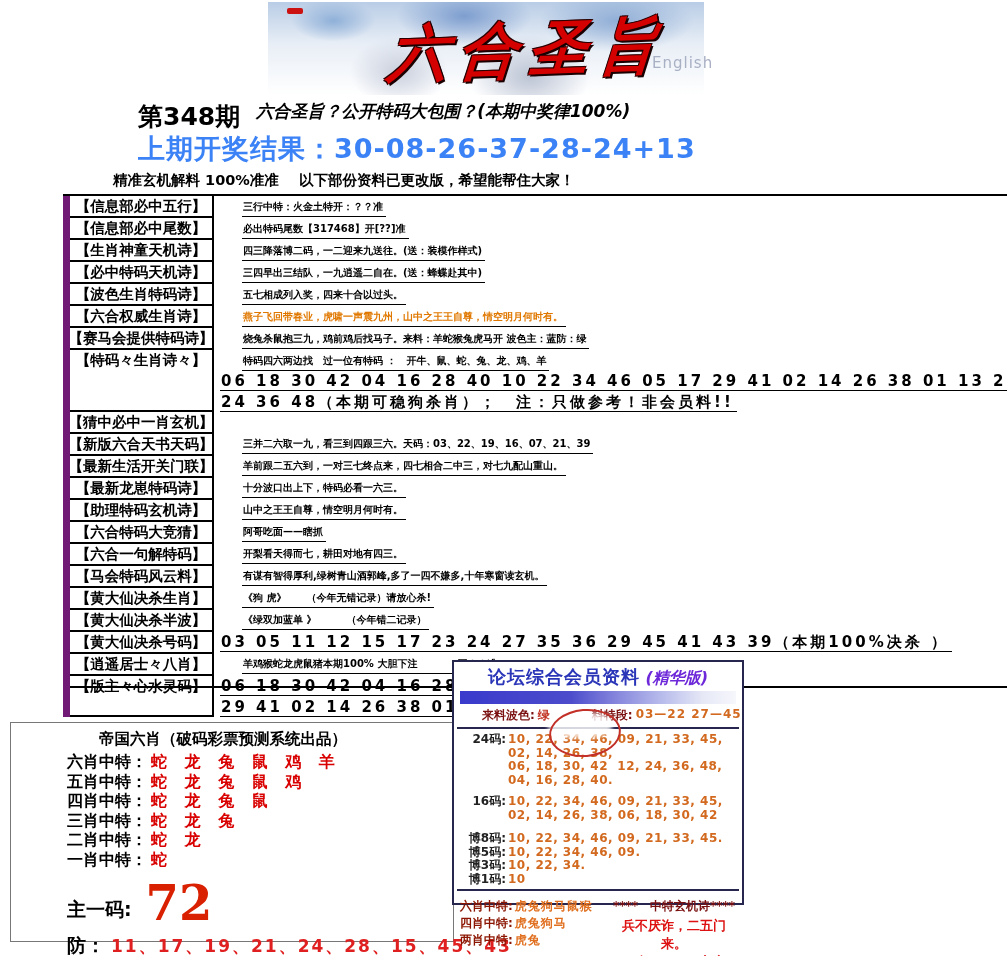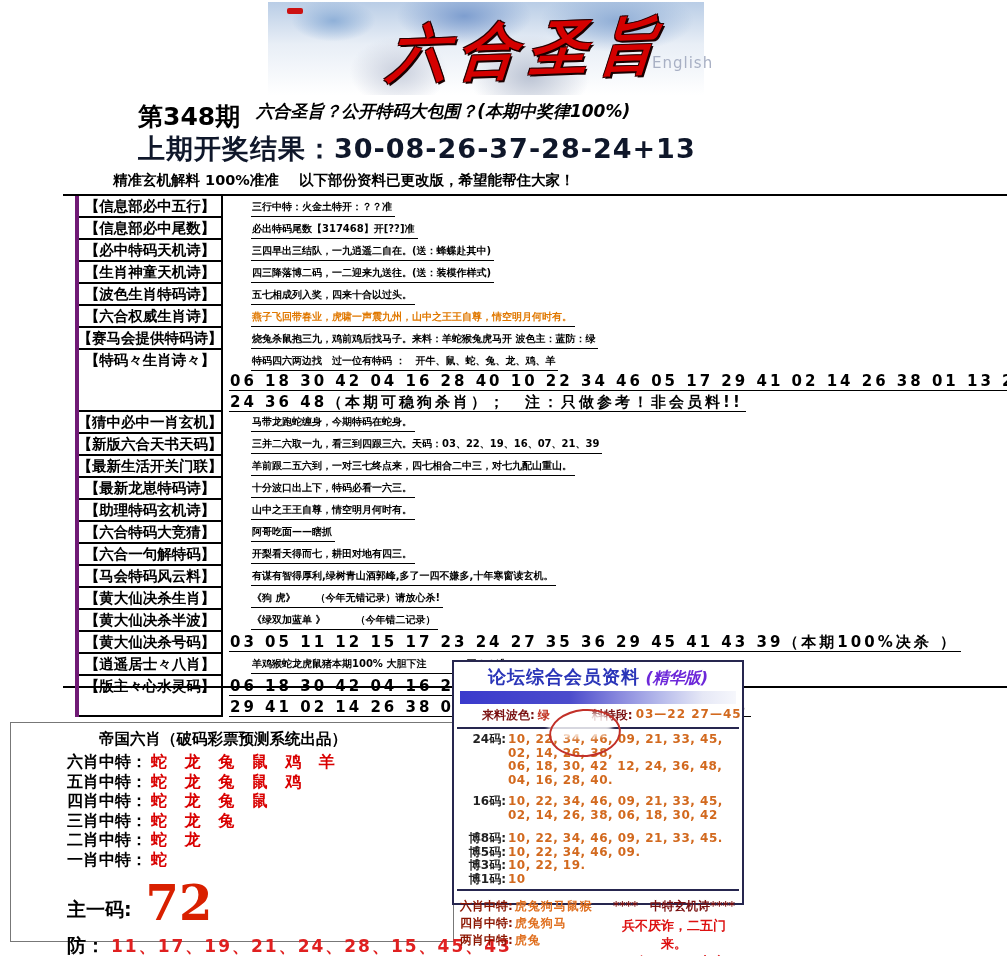--- a/index.html
+++ b/index.html
@@ -19,27 +19,27 @@
     font-size:60px;font-style:italic;letter-spacing:10px;color:#d40000;
     text-shadow:2px 2px 0 #1a0000,-1px -1px 0 #2a0000,1px -1px 0 #2a0000,-1px 1px 0 #2a0000;
     transform:rotate(-2deg) skewX(-6deg);white-space:nowrap;}
   .red-mark{position:absolute;left:19px;top:6px;width:16px;height:6px;background:#cc1111;border-radius:2px;}
   .english{position:absolute;left:652px;top:54px;font-size:15px;color:#a8b0c4;font-weight:normal;letter-spacing:1px;}
 
   
   .issue-line{position:absolute;left:138px;top:100px;display:flex;align-items:flex-start;white-space:nowrap;}
   .issue-no{font-size:25px;}
   .headline{font-size:17px;margin-left:16px;font-style:italic;}
-  .result{position:absolute;left:138px;top:131px;font-size:27px;color:#0f172a;letter-spacing:1px;white-space:nowrap;}
+  .result{position:absolute;left:138px;top:131px;font-size:27px;color:#3b82f6;letter-spacing:1px;white-space:nowrap;}
   .note{position:absolute;left:113px;top:171px;font-size:14.5px;white-space:pre;}
 
   
   .topline{position:absolute;left:63px;top:194px;width:944px;height:2px;background:#000;}
   .bottomline{position:absolute;left:63px;top:686px;width:944px;height:2px;background:#000;}
-  .itable{position:absolute;left:63px;top:196px;width:925px;border-left:4px solid #701a75;margin-left:12px;}
+  .itable{position:absolute;left:63px;top:196px;width:925px;border-left:7px solid #701a75;}
   .trow{display:flex;align-items:stretch;}
   .tlabel{width:142px;min-width:142px;border:2px solid #000;border-left:none;border-top:none;
     font-size:14.5px;display:flex;align-items:flex-start;justify-content:center;
     padding-top:1px;letter-spacing:0;white-space:nowrap;overflow:hidden;}
   .trow:first-child .tlabel{border-top:none;}
   .tcontent{flex:1;display:flex;flex-direction:column;}
   .tline{height:20.5px;display:flex;align-items:flex-end;padding-left:28px;overflow:visible;white-space:nowrap;}
   .tline.num{padding-left:6px;}
   .ltext{font-size:10px;border-bottom:1.8px solid #000;padding:0 3px 0 1px;line-height:18px;white-space:pre;}
   .tline.num .ltext{font-size:15px;letter-spacing:3px;}
@@ -121,36 +121,36 @@
         </div>
         <div class="trow">
           <div class="tlabel">【信息部必中尾数】</div>
           <div class="tcontent">
             <div class="tline">
               <span class="ltext">必出特码尾数【317468】开[??]准</span>
             </div>
           </div>
         </div>
         <div class="trow">
+          <div class="tlabel">【生肖神童天机诗】</div>
+          <div class="tcontent">
+            <div class="tline">
+              <span class="ltext">四三降落博二码，一二迎来九送往。(送：装模作样式)</span>
+            </div>
+          </div>
+        </div>
+        <div class="trow">
           <div class="tlabel">【必中特码天机诗】</div>
           <div class="tcontent">
             <div class="tline">
               <span class="ltext">三四早出三结队，一九逍遥二自在。(送：蜂蝶赴其中)</span>
             </div>
           </div>
         </div>
         <div class="trow">
-          <div class="tlabel">【生肖神童天机诗】</div>
-          <div class="tcontent">
-            <div class="tline">
-              <span class="ltext">四三降落博二码，一二迎来九送往。(送：装模作样式)</span>
-            </div>
-          </div>
-        </div>
-        <div class="trow">
           <div class="tlabel">【波色生肖特码诗】</div>
           <div class="tcontent">
             <div class="tline">
               <span class="ltext">五七相成列入奖，四来十合以过头。</span>
             </div>
           </div>
         </div>
         <div class="trow">
           <div class="tlabel">【六合权威生肖诗】</div>
           <div class="tcontent">
@@ -176,25 +176,20 @@
             <div class="tline num">
               <span class="ltext">06 18 30 42 04 16 28 40 10 22 34 46 05 17 29 41 02 14 26 38 01 13 25 37 49 12</span>
             </div>
             <div class="tline num">
               <span class="ltext">24 36 48（本期可稳狗杀肖）；　注：只做参考！非会员料!!</span>
             </div>
           </div>
         </div>
         <div class="trow">
           <div class="tlabel">【猜中必中一肖玄机】</div>
-          <div class="tcontent">
-            <div class="tline">
-              <span class="ltext">马带龙跑蛇缠身，今期特码在蛇身。</span>
-            </div>
-          </div>
         </div>
         <div class="trow">
           <div class="tlabel">【新版六合天书天码】</div>
           <div class="tcontent">
             <div class="tline">
               <span class="ltext">三并二六取一九，看三到四跟三六。天码：03、22、19、16、07、21、39</span>
             </div>
           </div>
         </div>
         <div class="trow">
@@ -340,21 +335,21 @@
         <div class="code-row">
           <span class="cl">博8码:</span>
           <span class="cv">10, 22, 34, 46, 09, 21, 33, 45.</span>
         </div>
         <div class="code-row">
           <span class="cl">博5码:</span>
           <span class="cv">10, 22, 34, 46, 09.</span>
         </div>
         <div class="code-row">
           <span class="cl">博3码:</span>
-          <span class="cv">10, 22, 19.</span>
+          <span class="cv">10, 22, 34.</span>
         </div>
         <div class="code-row">
           <span class="cl">博1码:</span>
           <span class="cv">10</span>
         </div>
       </div>
     <hr class="mem-hr">
     <div class="mem-bottom">
       <div class="mb-left">
           <div class="zrow"><span class="zl">六肖中特:</span><span class="zv">虎兔狗马鼠猴</span></div>

